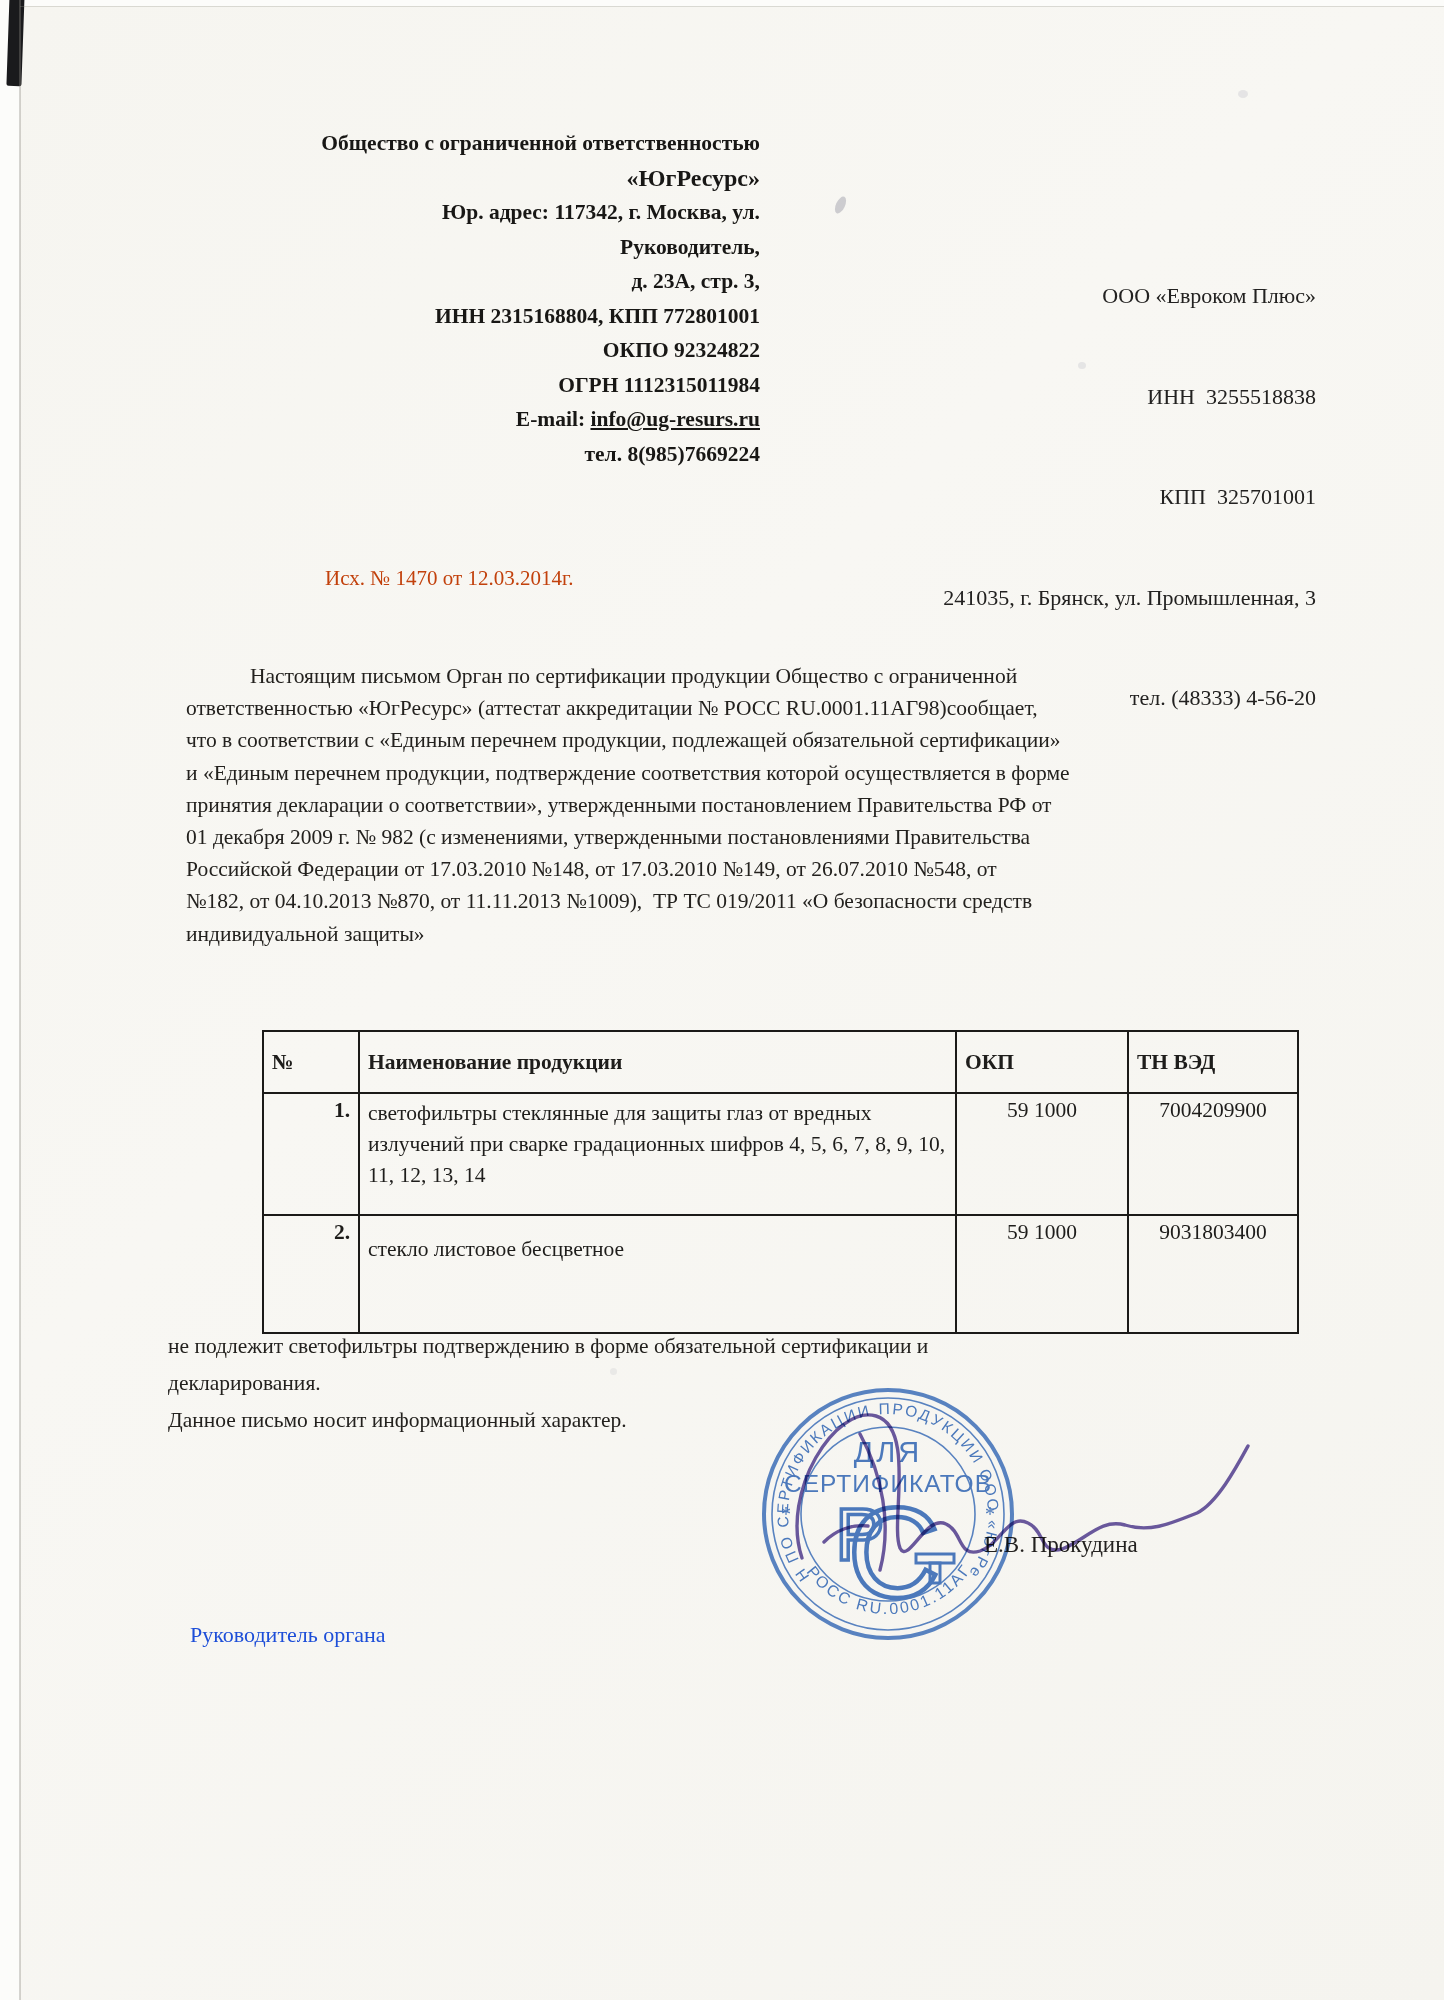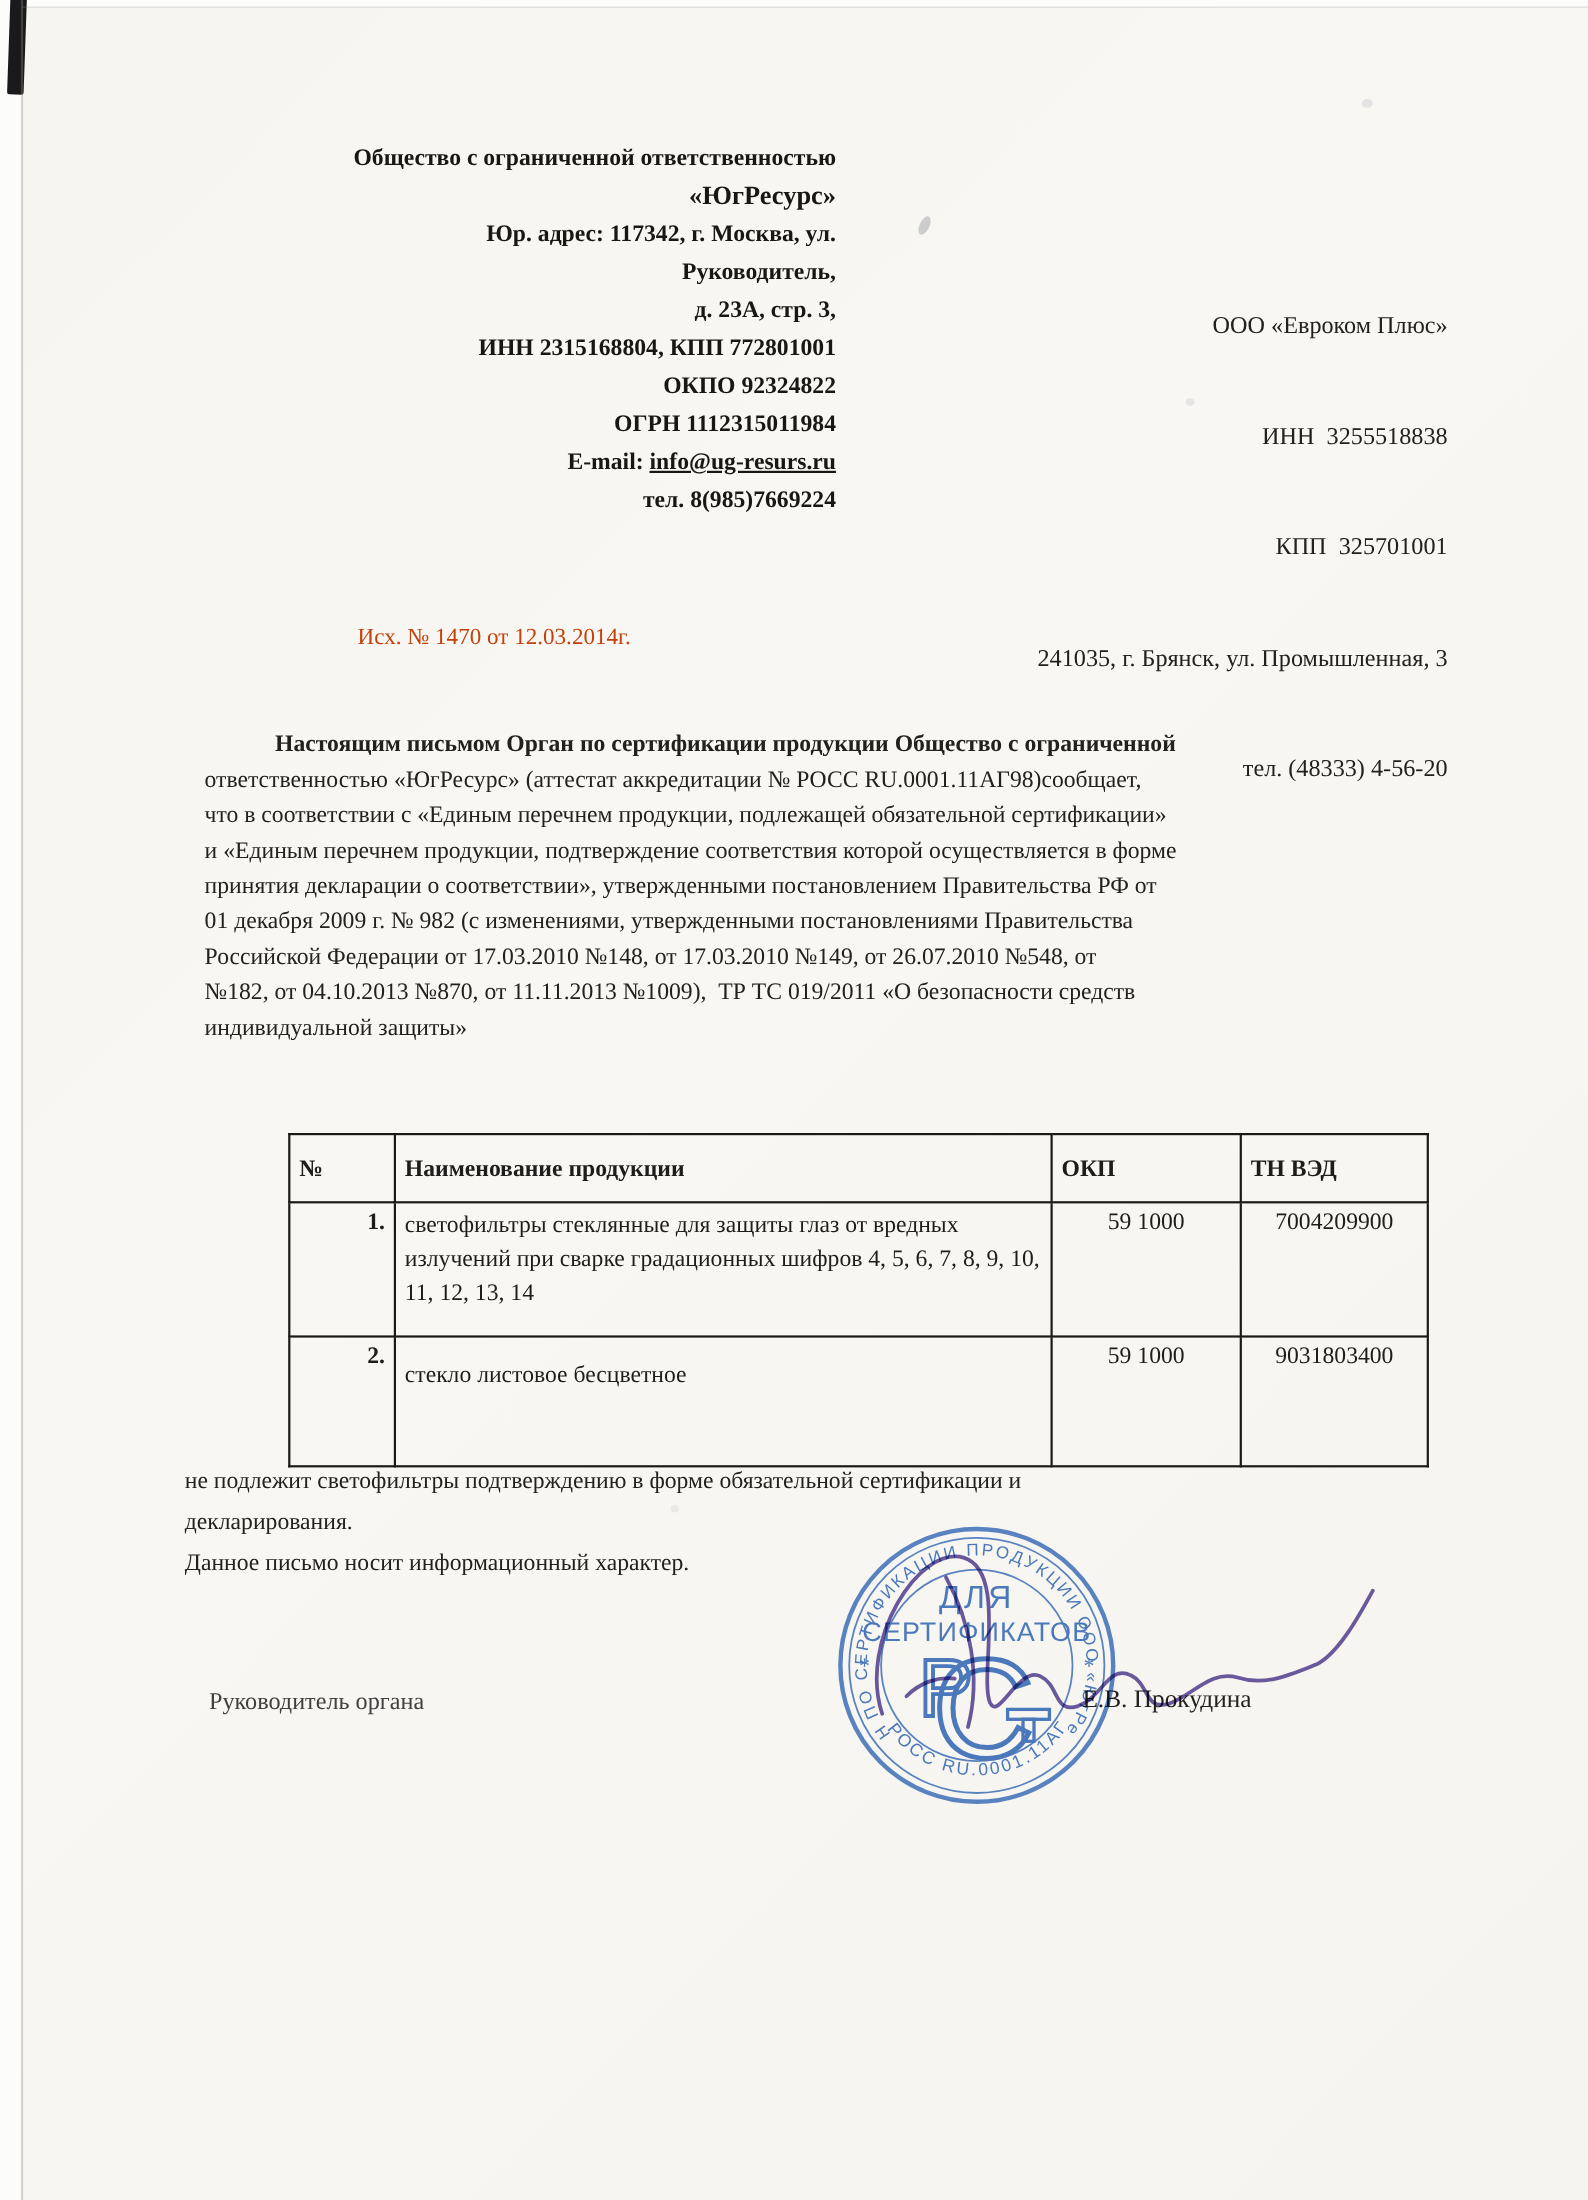--- a/index.html
+++ b/index.html
@@ -43,21 +43,21 @@
     white-space:pre;
   }
 
   .ref-line{left:325px;top:566px;font-size:21px;color:#c2410c;font-family:Liberation Serif, serif;}
 
   .body-text{
     left:186px;top:660px;width:1175px;
     font-size:21.5px;line-height:32.2px;color:#23211e;
   }
   .body-text .ln{white-space:pre;}
-  .body-text .indent{padding-left:64px;font-weight:bold;}
+  .body-text .indent{padding-left:64px;}
 
   
   table.products{
     position:absolute;left:262px;top:1030px;width:1035px;
     border-collapse:collapse;table-layout:fixed;
     font-size:21.5px;color:#1e1d1b;
   }
   table.products td,table.products th{
     border:2px solid #1b1a18;
     vertical-align:top;
@@ -76,21 +76,21 @@
   td.name{padding-left:14px;line-height:31px;}
   tr.r1 td{height:112px;}
   tr.r2 td{height:94px;}
   tr.r2 td.name{padding-top:18px;}
 
   .closing{
     left:168px;top:1328px;width:1130px;
     font-size:21.5px;line-height:37px;color:#23211e;
   }
 
-  .sig-title{left:190px;top:1534px;font-size:22px;color:#404040;}
+  .sig-title{left:190px;top:1622px;font-size:22px;color:#1d4ed8;}
   .sig-name{left:984px;top:1532px;font-size:23px;color:#23211f;}
 
   .stamp-svg{left:736px;top:1362px;mix-blend-mode:multiply;opacity:.9;}
   .sign-svg{left:740px;top:1372px;mix-blend-mode:multiply;}
 </style>
 </head>
 <body>
 
 <div class="paper"></div>
 <div class="corner-mark"></div>

